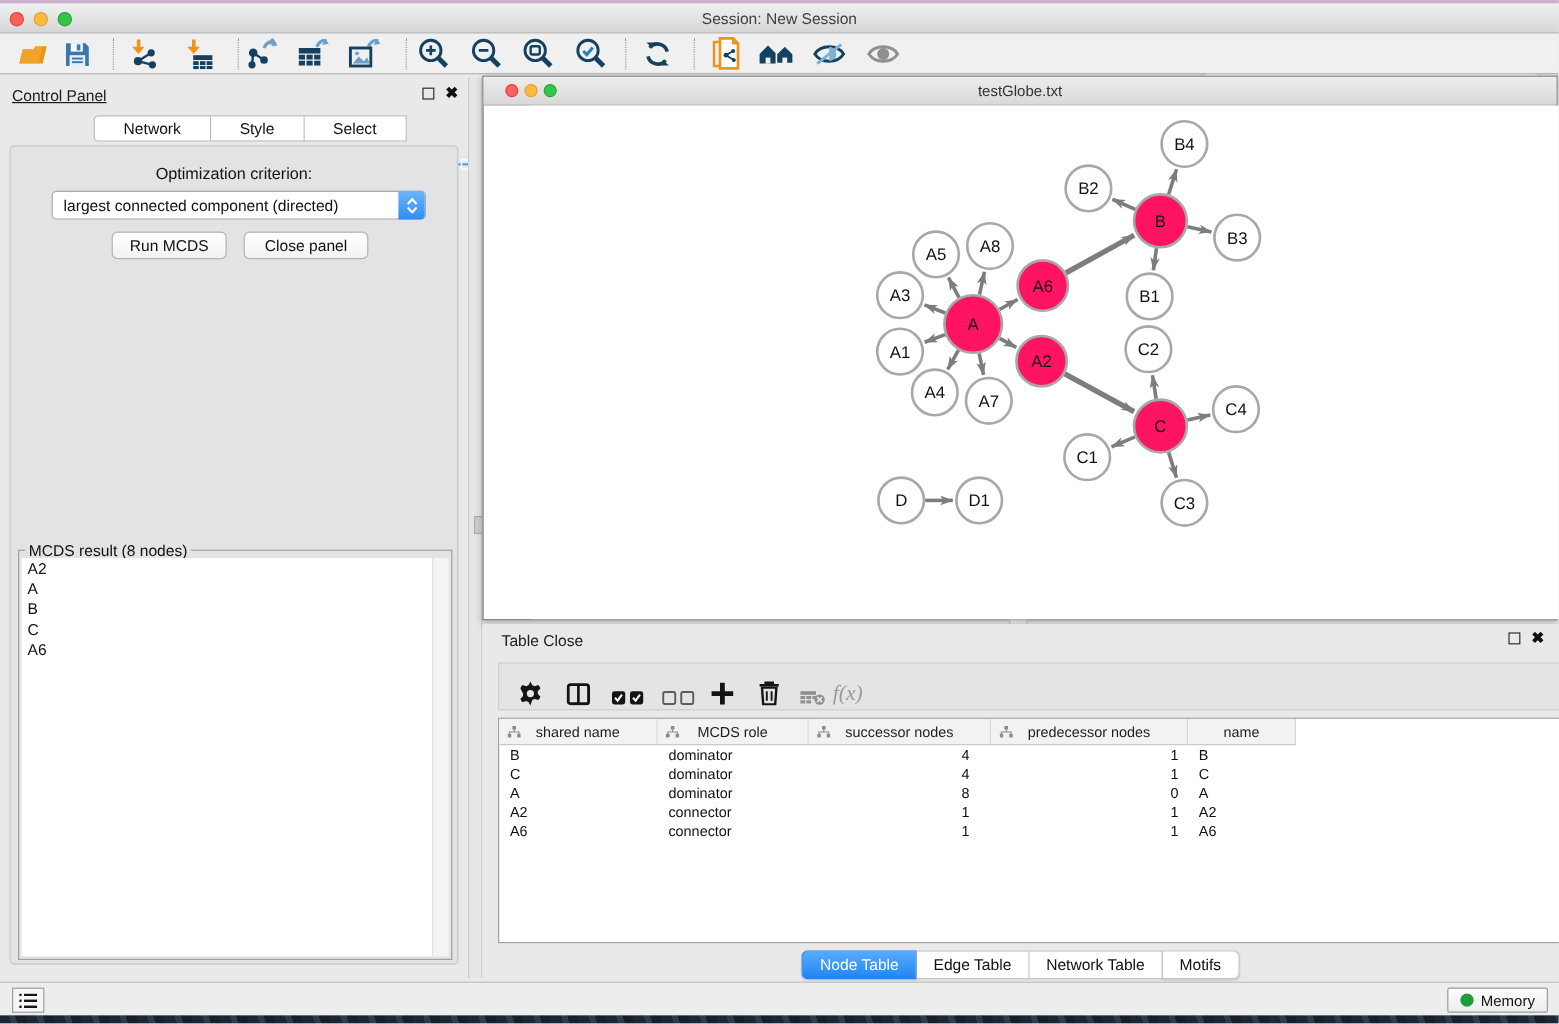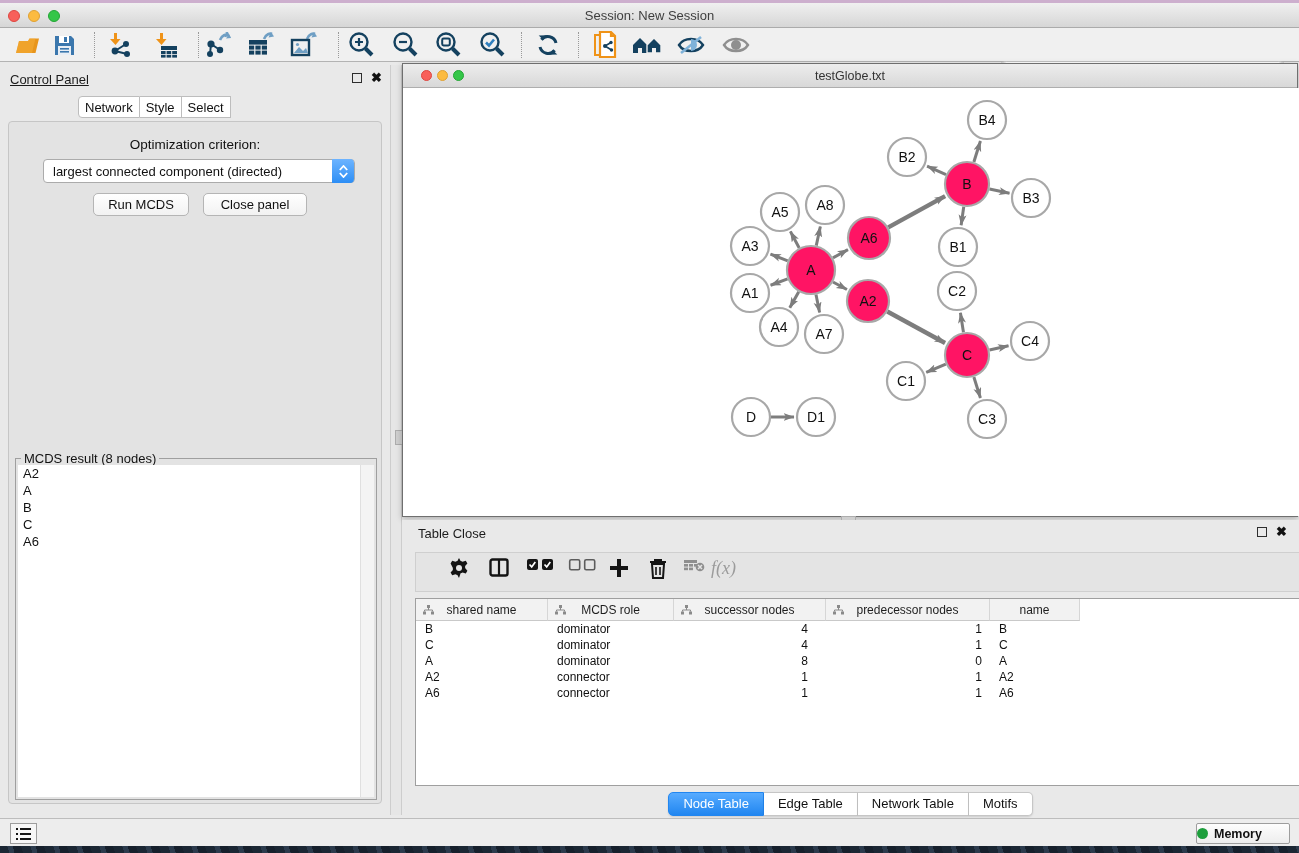--- a/index.html
+++ b/index.html
@@ -35,21 +35,21 @@
   
   #control-panel { left:0; top:65px; width:390px; height:750px; background:#e9e9e9; }
   #cp-title { left:10px; top:7px; font-size:13px; color:#1c1c1c;text-decoration:underline; }
   .win-btns { position:absolute; display:flex; gap:9px; align-items:center; }
   #cp-btns { right:8px; top:8px; }
   .float-box { width:10px; height:10px; border:1.5px solid #2d2d2d; }
   .close-x { font-size:13px; font-weight:bold; color:#111; line-height:10px; }
 
   #cp-tabs { left:78px; top:31px; display:flex; height:22px; }
   .seg-tab { background:#fff; border:1px solid #bdbdbd; border-left:none; font-size:13px;
-    color:#111; padding:0 6px; display:flex; align-items:center; }
+    color:#111; padding:0 24px; display:flex; align-items:center; }
   .seg-tab:first-child { border-left:1px solid #bdbdbd; border-radius:4px 0 0 4px; }
   .seg-tab:last-child { border-radius:0 4px 4px 0;margin-top:40px; }
   .seg-tab.active { background:linear-gradient(#55aaff,#2388f2); border-color:#2388f2;
     color:#fff; }
 
   #cp-inner { left:8px; top:56px; width:374px; height:683px; background:#e3e3e3;
     border:1px solid #c6c6c6; border-radius:4px; }
   #opt-label { width:100%; text-align:center; top:15px; font-size:13.5px; color:#111; }
   #opt-select { left:34px; top:37px; width:312px; height:24px; background:#fff;
     border:1px solid #ababab; border-radius:4px; font-size:13px; color:#111;
@@ -94,22 +94,22 @@
   #net-canvas { left:0; top:24px; width:948px; height:428px; background:#fff; overflow:hidden;margin-left:40px; }
   #net-grip { position:absolute; right:1px; bottom:1px; }
   .gnode-label { font-size:14px; fill:#111; text-anchor:middle; }
 
   
   #table-panel { left:402px; top:520px; width:897px; height:295px; background:#e9e9e9; }
   #tp-title { left:16px; top:6px; font-size:13px; color:#1c1c1c; }
   #tp-btns { right:12px; top:7px; }
   #tp-toolbar { left:13px; top:32px; width:1278px; height:40px; background:#e4e4e4;
     border:1px solid #cfcfcf; }
-  .tp-icon { position:absolute; top:5px; height:30px; display:flex; align-items:flex-start;
-    justify-content:center;margin-left:17px; }
+  .tp-icon { position:absolute; top:5px; height:30px; display:flex; align-items:flex-end;
+    justify-content:center; }
   #fx-label { font-size:18px; font-style:italic; color:#9b9b9b;
     font-family:"Liberation Serif", serif; }
   #tp-table { left:13px; top:78px; width:1278px; height:188px; background:#fff;
     border:1px solid #9f9f9f; overflow:hidden; }
   #tp-header { position:absolute; left:0; top:0; height:22px; display:flex; }
   .th { position:relative; background:#f2f2f2; border-right:1px solid #d6d6d6;
     border-bottom:1px solid #c9c9c9; display:flex; align-items:center;
     justify-content:center; font-size:12px; color:#1e1e1e; }
   .th .cicon { position:absolute; left:7px; top:6px; }
   .tr { position:absolute; left:0; height:16px; display:flex; }
@@ -122,24 +122,24 @@
   .bot-tab:last-child { border-radius:0 5px 5px 0; }
   .bot-tab.active { background:linear-gradient(#57abff,#2186f0); border-color:#2186f0;
     color:#fff; }
 
   
   #status-bar { left:0; top:818px; width:1299px; height:28px; background:#ededed;
     border-top:1px solid #bdbdbd; }
   #status-list-btn { position:absolute; left:10px; top:4px; width:27px; height:21px;
     background:#f6f6f6; border:1px solid #9d9d9d; display:flex; align-items:center;
     justify-content:center; }
-  #memory-btn { position:absolute; right:9px; top:4px; width:94px; height:21px;
+  #memory-btn { position:absolute; right:9px; top:4px; width:84px; height:21px;
     background:linear-gradient(#fdfdfd,#ededed); border:1px solid #9d9d9d;
-    border-radius:2px; display:flex; align-items:center; justify-content:flex-start; gap:6px;
-    font-size:12.5px; color:#111;font-weight:bold; }
+    border-radius:2px; display:flex; align-items:center; justify-content:center; gap:6px;
+    font-size:12.5px; color:#111; }
   #memory-dot { width:11px; height:11px; border-radius:50%; background:#1d9e3c; }
 </style>
 </head>
 <body>
 
 <div id="wall-top" class="abs"></div>
 <div id="wall-bottom" class="abs"></div>
 
 <div id="titlebar" class="abs">
   <div id="tl-close" class="tl"></div>

